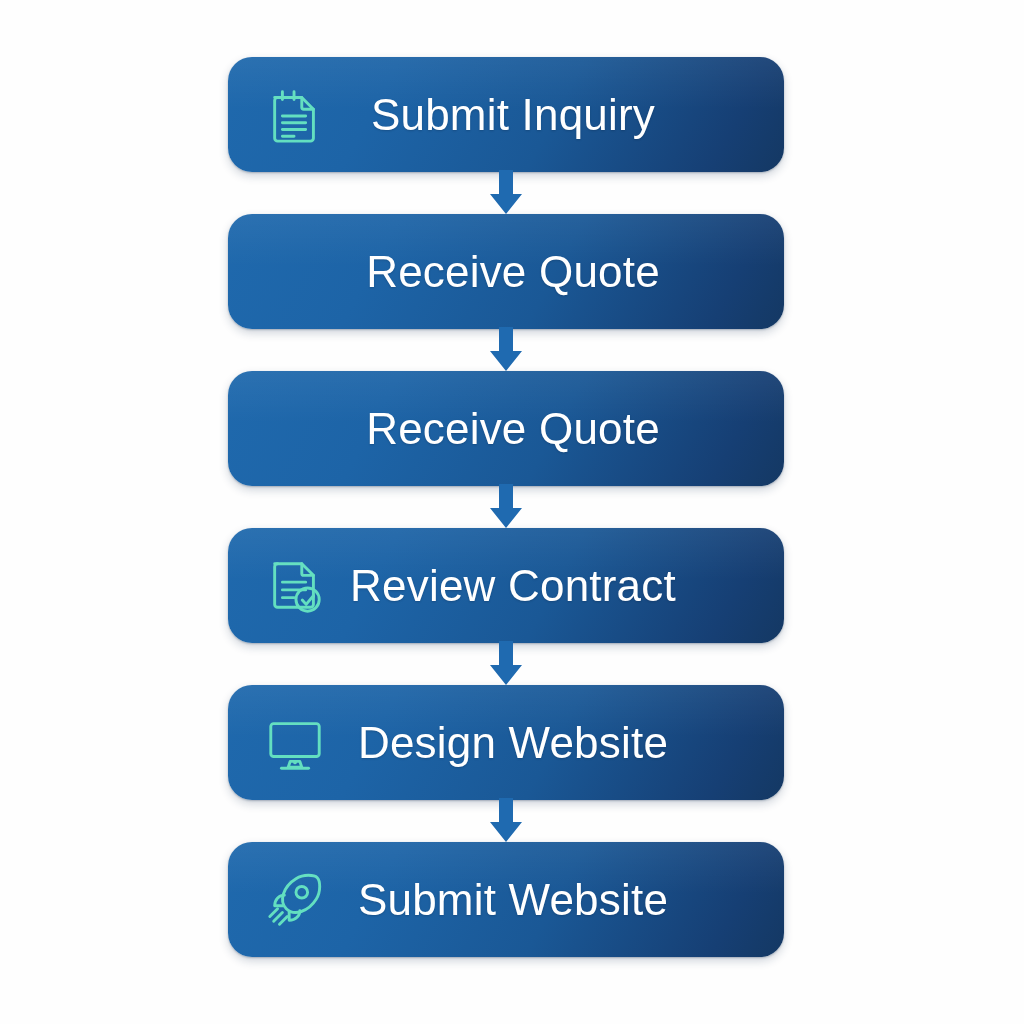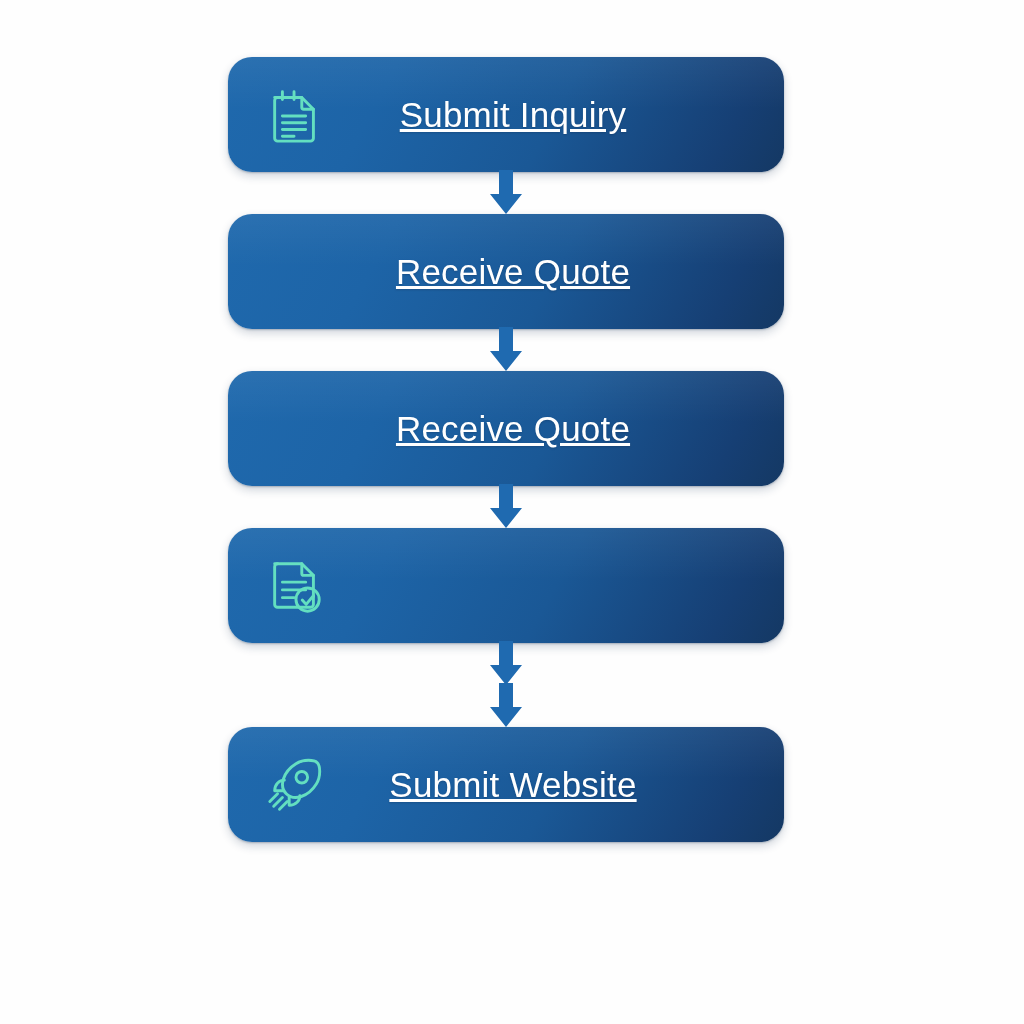--- a/index.html
+++ b/index.html
@@ -69,30 +69,29 @@
   .step-icon svg {
     width: 62px;
     height: 62px;
     display: block;
   }
 
   .step-label {
     width: 100%;
     text-align: center;
     color: #ffffff;
-    font-size: 35px;
+    font-size: 44px;
     font-weight: 400;
     letter-spacing: 0.2px;
     line-height: 1;
     padding-left: 14px;
     box-sizing: border-box;
     text-shadow: 0 1px 2px rgba(10, 30, 60, 0.25);
     position: relative;
     z-index: 2;
-    text-decoration: underline;
   }
 
   .connector {
     height: 42px;
     position: relative;
   }
   .connector svg {
     position: absolute;
     left: 50%;
     transform: translateX(-50%);
@@ -157,29 +156,43 @@
         <span class="step-icon">
           <svg viewBox="0 0 64 64" fill="none" stroke="#63dfc0" stroke-width="3" stroke-linecap="round" stroke-linejoin="round">
             <path d="M11 9 h28 l12 12 v22"></path>
             <path d="M51 43 v8 a3 3 0 0 1 -3 3 H14 a3 3 0 0 1 -3 -3 V12 a3 3 0 0 1 3 -3"></path>
             <path d="M39 9 v10 a2 2 0 0 0 2 2 h10"></path>
             <path d="M19 28 h24 M19 36 h24 M19 44 h12"></path>
             <circle cx="45" cy="46" r="12" fill="none"></circle>
             <path d="M39.5 46.5 l4 4.5 l7.5 -9"></path>
           </svg>
         </span>
-      </div>
-    </div>
-
-    <div class="connector">
-      <svg viewBox="0 0 46 46">
-        <path d="M16 0 h14 v24 h9 L23 44 L7 24 h9 z" fill="#1f6ab0"></path>
-      </svg>
-    </div>
-
+        <span class="step-label">Review Contract</span>
+      </div>
+    </div>
+
+    <div class="connector">
+      <svg viewBox="0 0 46 46">
+        <path d="M16 0 h14 v24 h9 L23 44 L7 24 h9 z" fill="#1f6ab0"></path>
+      </svg>
+    </div>
+
+    <div class="step-wrap">
+      <div class="step">
+        <span class="step-icon">
+          <svg viewBox="0 0 64 64" fill="none" stroke="#63dfc0" stroke-width="3" stroke-linecap="round" stroke-linejoin="round">
+            <rect x="7" y="12" width="50" height="34" rx="3"></rect>
+            <circle cx="32" cy="52" r="1.9" fill="#63dfc0" stroke="none"></circle>
+            <path d="M25 57 l2 -6 h10 l2 6 z"></path>
+            <path d="M18 58 h28"></path>
+          </svg>
+        </span>
+        <span class="step-label">Design Website</span>
+      </div>
+    </div>
 
     <div class="connector">
       <svg viewBox="0 0 46 46">
         <path d="M16 0 h14 v24 h9 L23 44 L7 24 h9 z" fill="#1f6ab0"></path>
       </svg>
     </div>
 
     <div class="step-wrap">
       <div class="step">
         <span class="step-icon">

